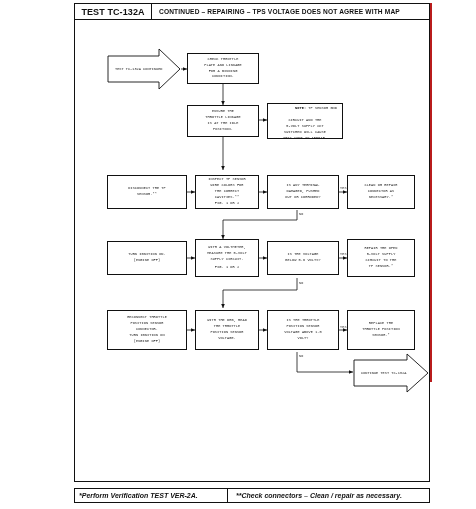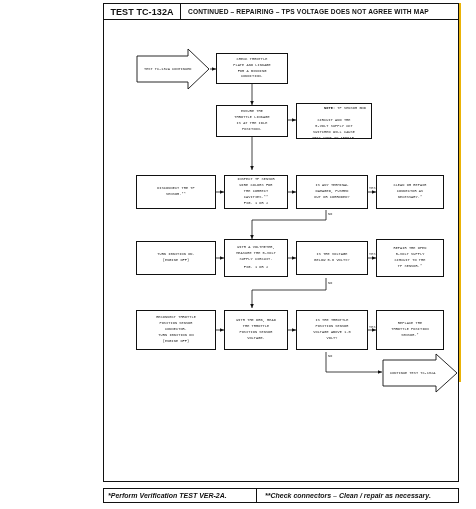--- a/index.html
+++ b/index.html
@@ -7,22 +7,21 @@
     width:476px;height:509px;
     font-family:"Liberation Sans", sans-serif;
     color:#111;
     position:relative;
     overflow:hidden;
   }
   .page{
     position:absolute;
     left:74px; top:3px;
     width:358px; height:379px;
-    background:#eab308;
-    margin-left:29px;
+    background:#b91c1c;
   }
   
   .hdr{
     position:absolute; left:0; top:0;
     width:356px; height:17px;
     border:1.2px solid #111;
     box-sizing:border-box;
     display:flex; align-items:stretch;
     background:#fff;
   }

